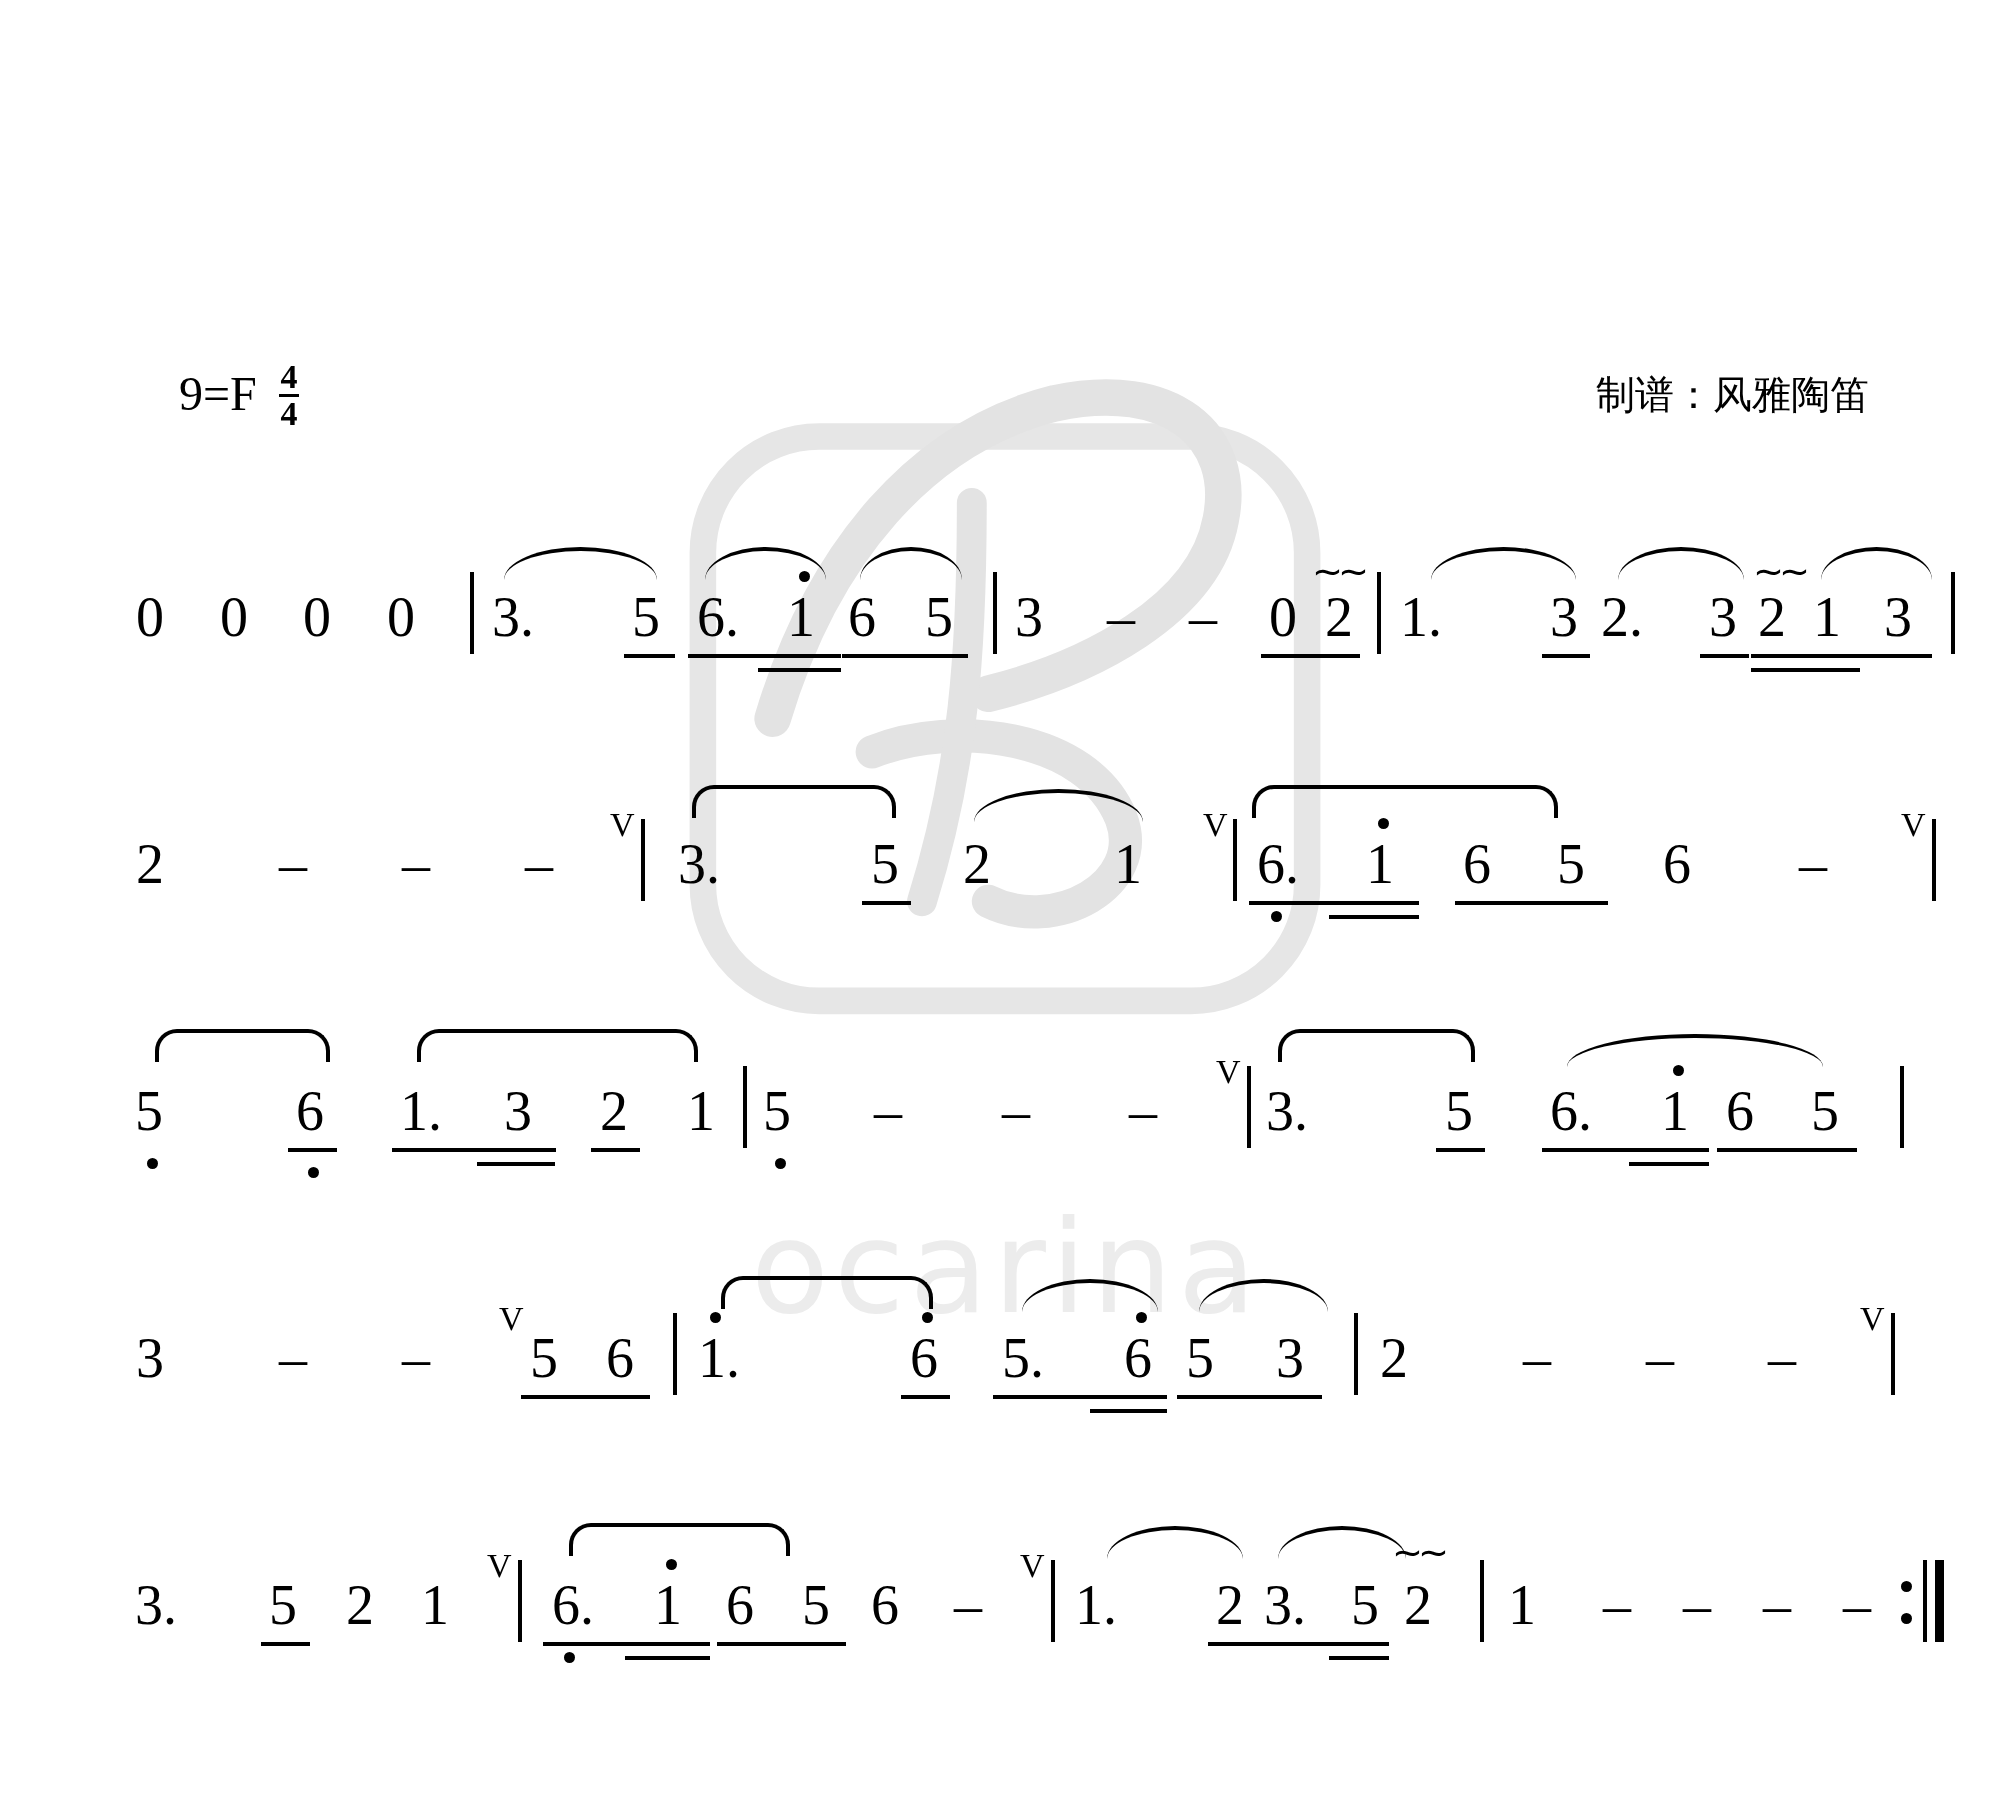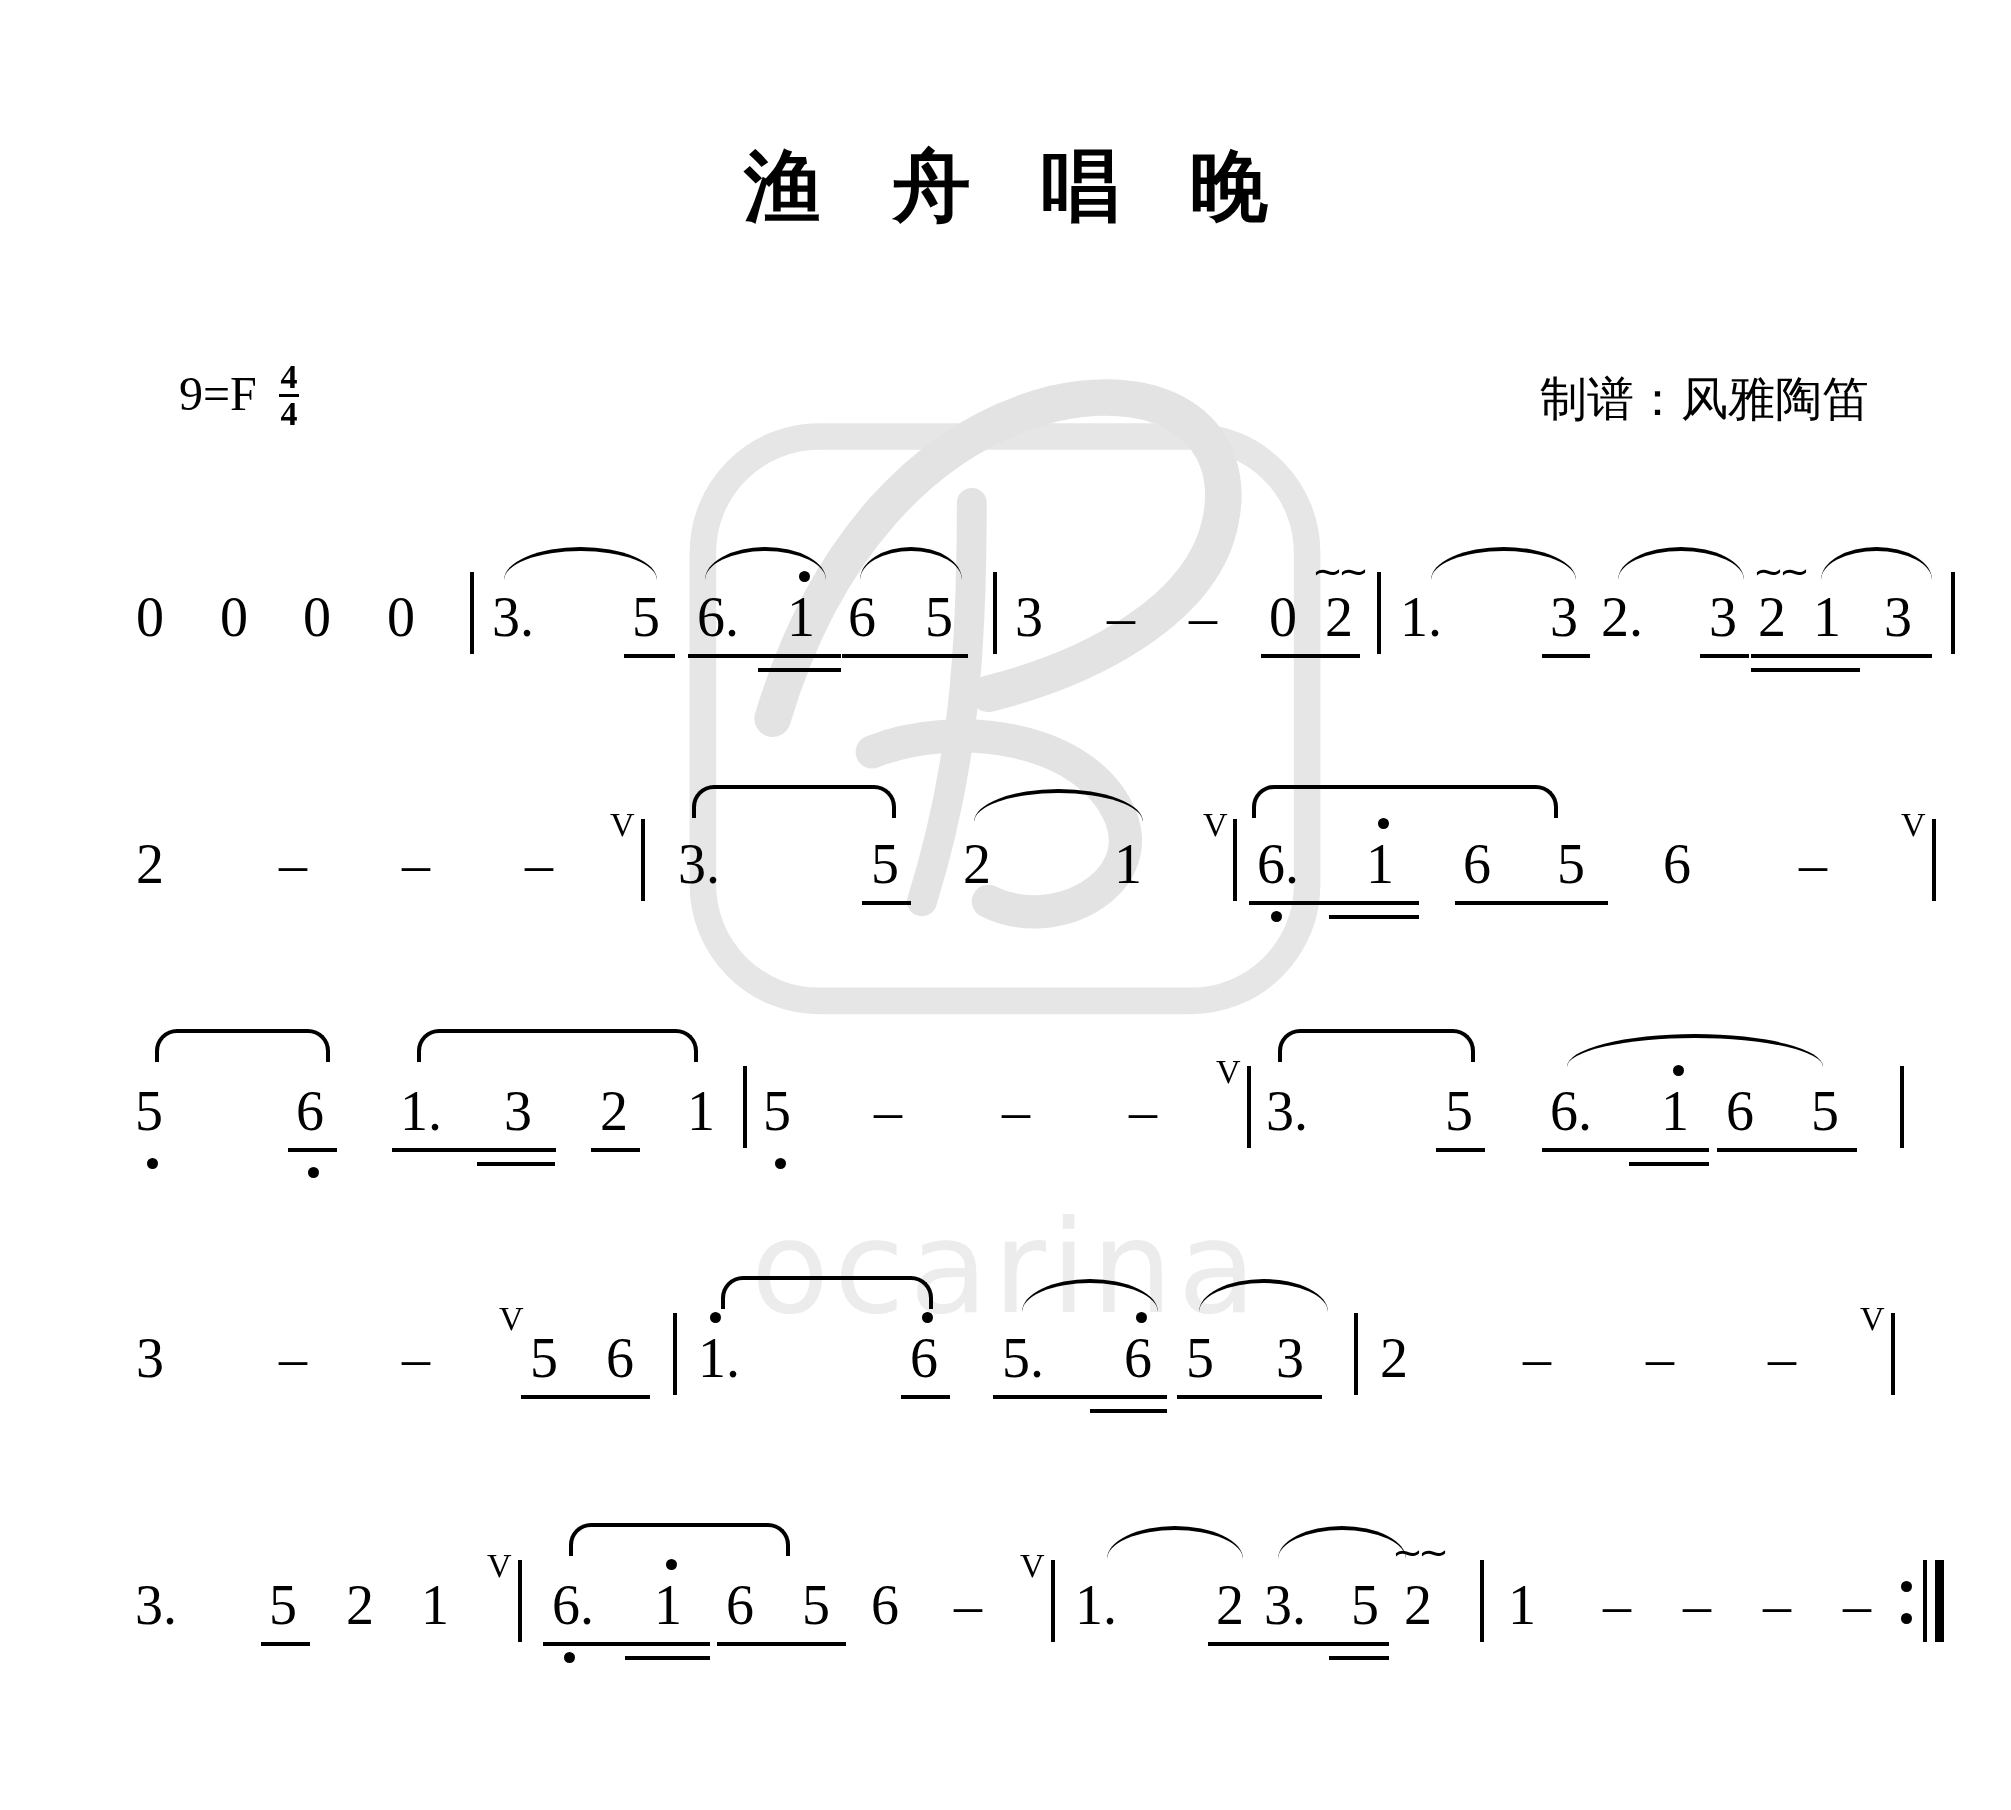--- a/index.html
+++ b/index.html
@@ -102,21 +102,21 @@
     position: relative;
     top: 1.7px;
   }
   .frac .num { display: block; border-bottom: 3.4px solid #000; padding: 0 1.7px; }
   .frac .den { display: block; padding: 0 1.7px; }
 
   .credit {
     position: absolute;
     top: 368px;
     right: 143px;
-    font-size: 47px;
+    font-size: 39px;
     font-family: "Liberation Serif", serif;
   }
 
   
   .row {
     position: absolute;
     left: 0;
     width: 2012px;
     height: 162px;
   }
@@ -203,21 +203,20 @@
     <rect x="18" y="60" width="364" height="340" rx="70" ry="70" fill="none" stroke="#e6e6e6" stroke-width="16"></rect>
     <path d="M60 230 C 90 130, 150 60, 230 40 C 300 25, 340 60, 330 110 C 320 165, 250 200, 190 215" fill="none" stroke="#e3e3e3" stroke-width="22" stroke-linecap="round"></path>
     <path d="M120 250 C 170 230, 250 240, 270 290 C 285 330, 230 360, 190 340" fill="none" stroke="#e3e3e3" stroke-width="20" stroke-linecap="round"></path>
     <path d="M180 100 C 180 190, 175 260, 150 340" fill="none" stroke="#e3e3e3" stroke-width="18" stroke-linecap="round"></path>
   </svg>
   <div class="wm-word">ocarina</div>
 </div>
 
 <div class="sheet">
 
-  <div class="title">渔 舟 唱 晚</div>
 
   <div class="keysig">
     <span>9=F</span>
     <span class="frac">
       <span class="num">4</span>
       <span class="den">4</span>
     </span>
   </div>
 
   <div class="credit">制谱：风雅陶笛</div>

